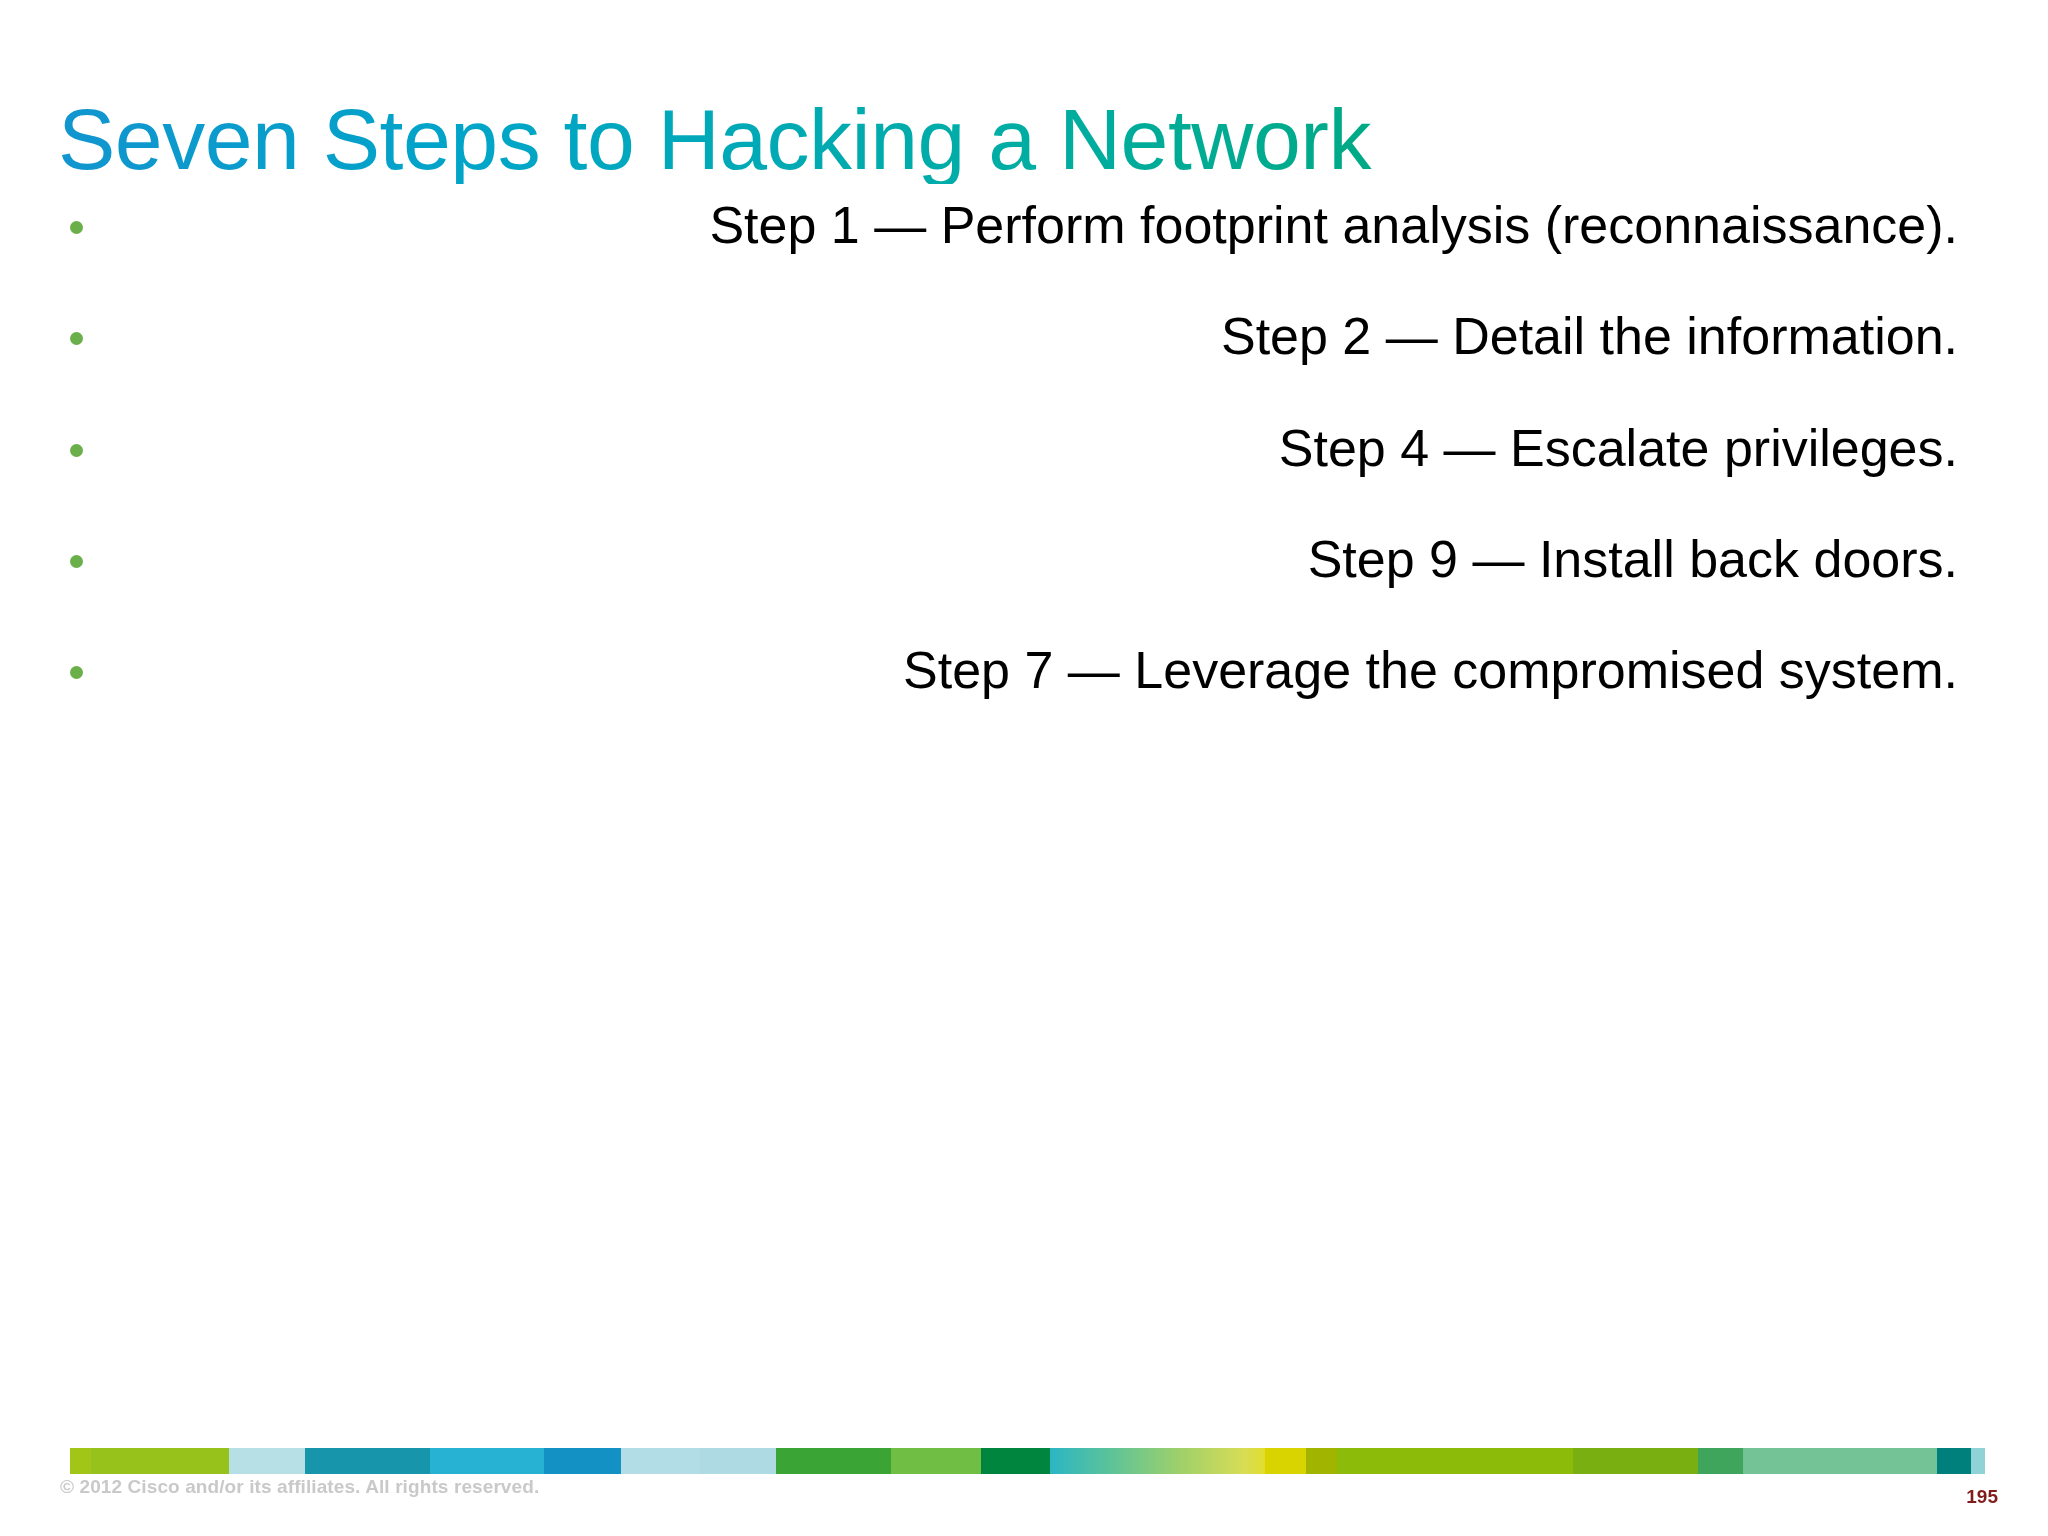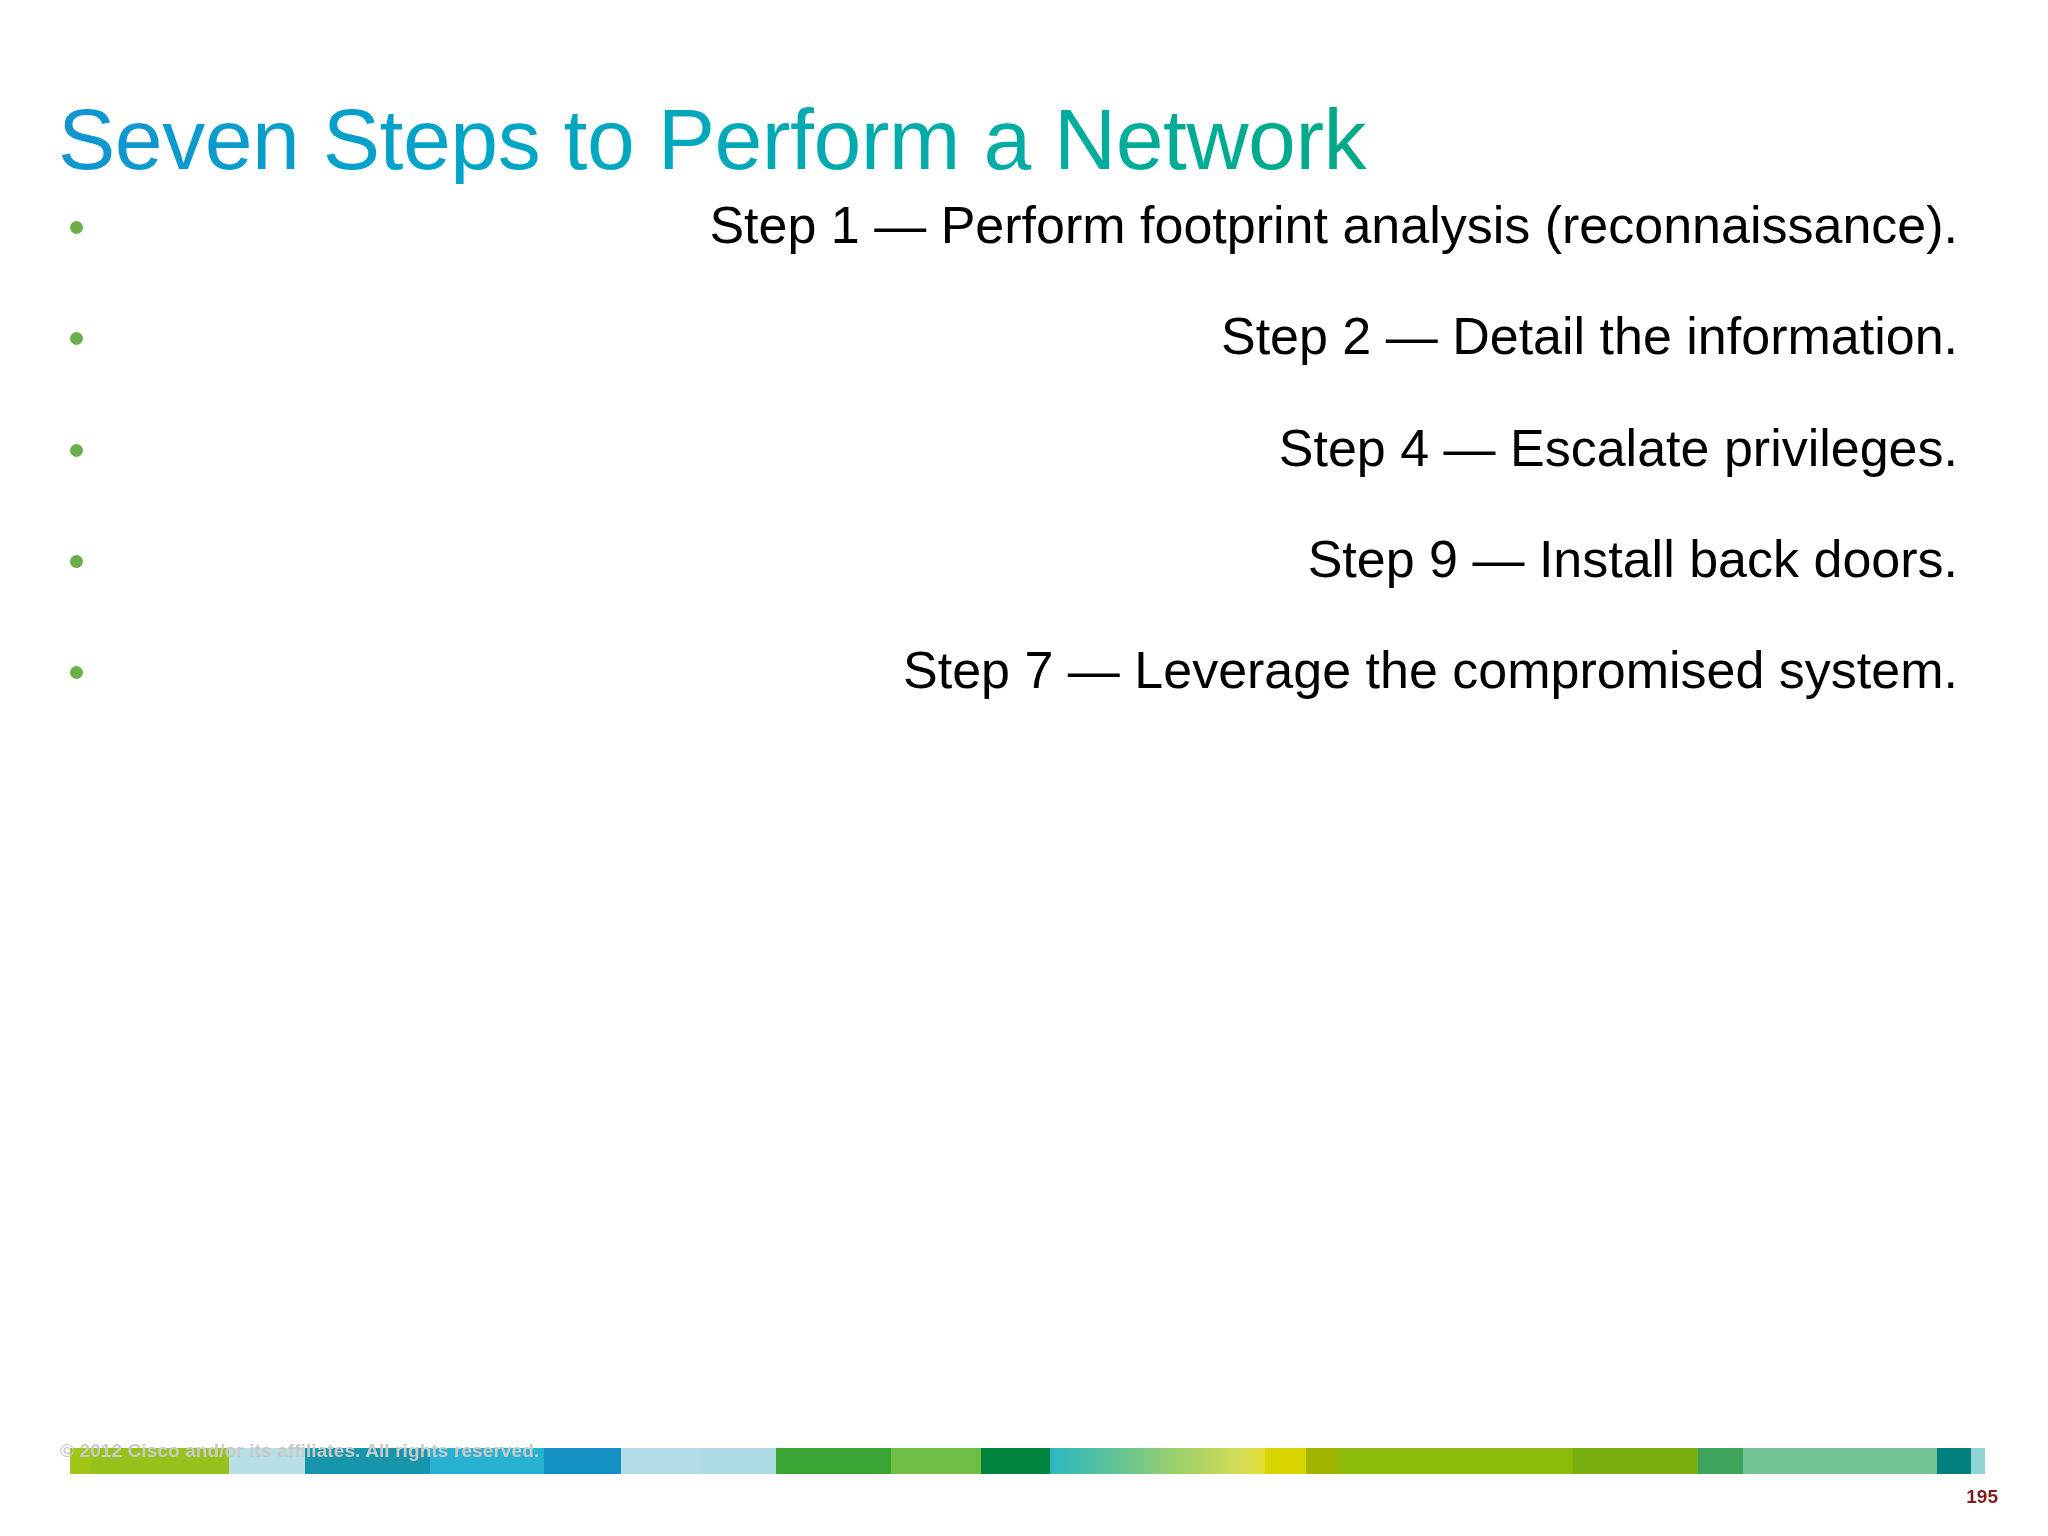--- a/index.html
+++ b/index.html
@@ -74,42 +74,42 @@
     width: 1915px;
     height: 26px;
     display: flex;
   }
   #footer-bar .seg { height: 100%; }
 
   
   #copyright {
     position: absolute;
     left: 60px;
-    top: 1440px;
+    top: 1476px;
     font-size: 19px;
     font-weight: bold;
     color: #c9c9c9;
     letter-spacing: 0.1px;
   }
   #page-number {
     position: absolute;
     right: 50px;
     top: 1486px;
     font-size: 19px;
     font-weight: bold;
     color: #7f1d1d;
     text-align: right;
   }
 </style>
 </head>
 <body>
 
 <div id="slide">
 
-  <h1 id="slide-title">Seven Steps to Perform a Network</h1>
+  <h1 id="slide-title">Seven Steps to Hacking a Network</h1>
 
   <ul id="bullet-list">
     <li class="bullet-item">
       <span class="bullet-dot"></span>
       <span>Step 1 — Perform footprint analysis (reconnaissance).</span>
     </li>
     <li class="bullet-item">
       <span class="bullet-dot"></span>
       <span>Step 2 — Detail the information.</span>
     </li>

